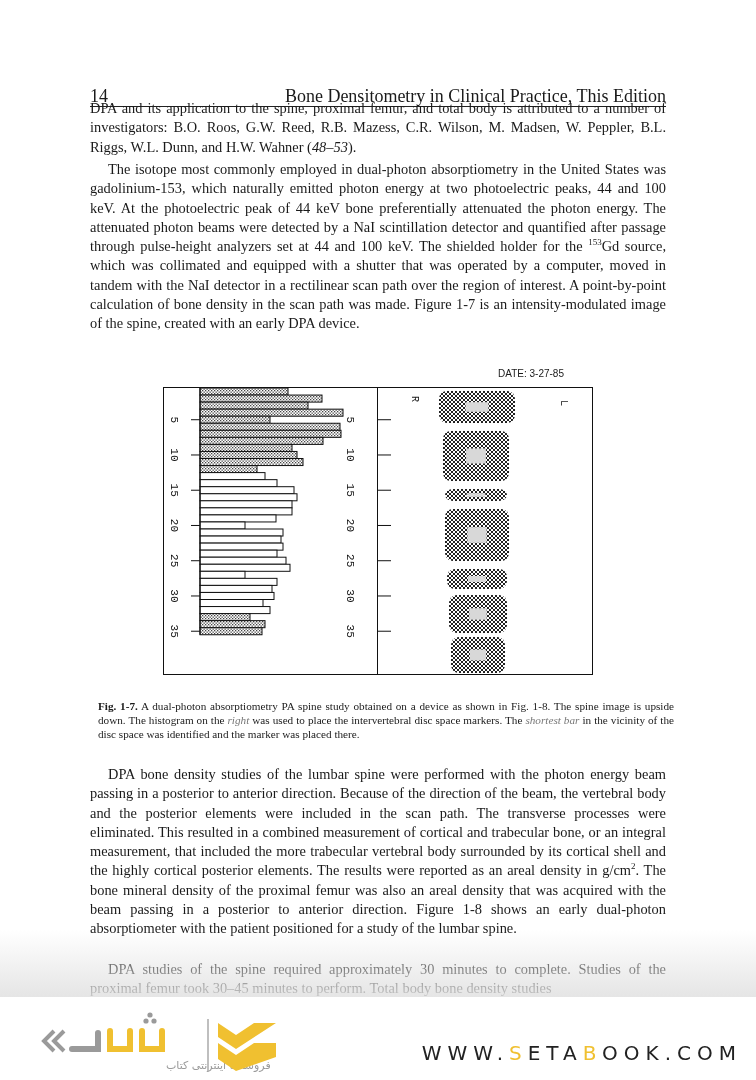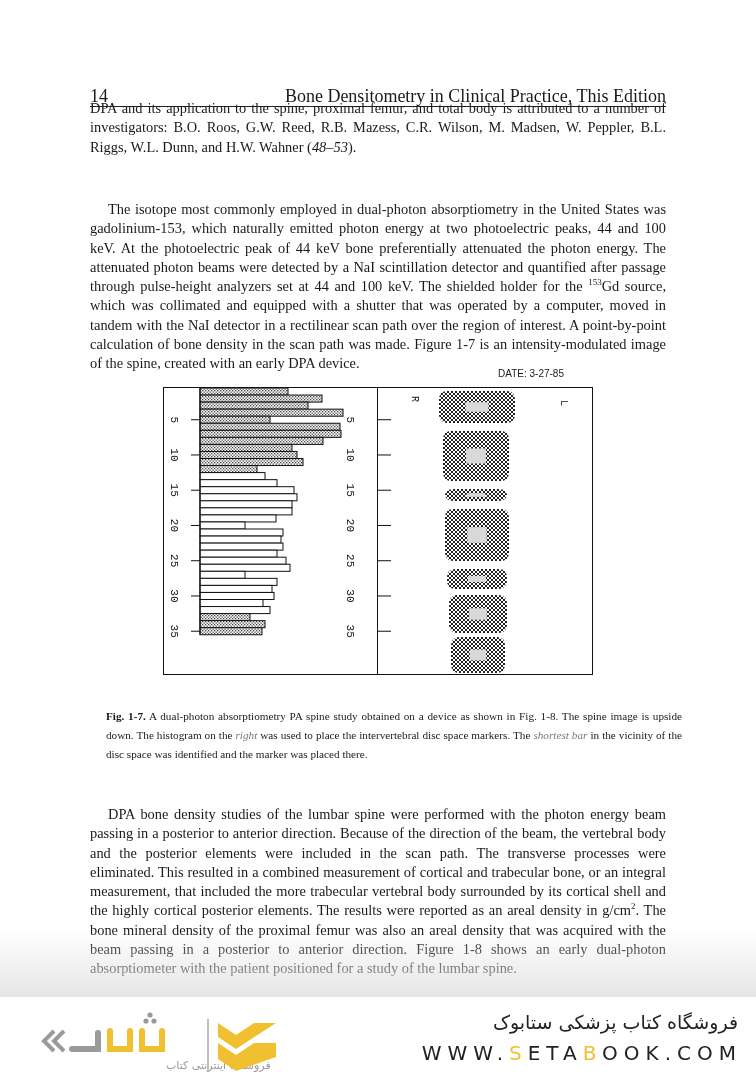--- a/index.html
+++ b/index.html
@@ -12,32 +12,32 @@
   .running-head {
     position: absolute; left: 90px; top: 84px; width: 576px; height: 22px;
     border-bottom: 1.2px solid #222; font-size: 18px;
   }
   .running-head .pnum { position: absolute; left: 0; top: 2px; }
   .running-head .btitle { position: absolute; right: 0; top: 2px; }
   .para {
     position: absolute; left: 90px; width: 576px; font-size: 14.4px;
     line-height: 19.3px; text-align: justify; margin: 0;
   }
-  .para.indent { text-indent: 18px; margin-top: 40px; }
+  .para.indent { text-indent: 18px; }
   .para i { }
   sup { font-size: 9px; line-height: 0; vertical-align: super; }
 
   .figure { position: absolute; left: 163px; top: 387px; width: 444px; height: 288px; }
   .fig-frame { position: absolute; left: 0; top: 0; width: 428px; height: 286px; border: 1.4px solid #111; }
   .fig-divider { position: absolute; left: 214px; top: 0; width: 1.4px; height: 288px; background: #111; }
   .fig-date { position: absolute; left: 335px; top: -19px; font-family: "Liberation Sans", sans-serif; font-size: 10px; }
 
   .caption {
     position: absolute; left: 90px; top: 691px; width: 576px; font-size: 11.2px;
-    line-height: 19px; text-align: justify; margin: 16px;
+    line-height: 14px; text-align: justify; margin: 8px;
   }
   .caption b { font-weight: bold; }
   .caption .hl { font-style: italic; color: #777; }
 
   .footer-fade {
     position: absolute; left: 0; top: 930px; width: 756px; height: 70px;
     background: linear-gradient(to bottom, rgba(255,255,255,0) 0%, rgba(225,225,225,0.9) 100%);
   }
   .footer {
     position: absolute; left: 0; top: 997px; width: 756px; height: 83px; background: #fff;
@@ -197,16 +197,15 @@
         <circle cx="114" cy="12" r="2.6" fill="#9a9a9a"></circle>
         <circle cx="110" cy="6" r="2.6" fill="#9a9a9a"></circle>
         <text x="126" y="60" text-anchor="end" font-family="DejaVu Sans, sans-serif" font-size="11" fill="#9a9a9a" direction="rtl">فروشگاه اینترنتی کتاب</text>
         <line x1="168" y1="10" x2="168" y2="62" stroke="#aaa" stroke-width="1.5"></line>
         <g fill="#f0c030">
           <polygon points="178,14 196,26 214,14 236,14 196,40 178,28"></polygon>
           <polygon points="178,34 196,46 214,34 236,34 236,48 196,62 178,50"></polygon>
         </g>
       </svg>
     </div>
-    <div class="store-fa">فروشگاه کتاب پزشکی ستابوک</div>
     <div class="store-url"><span>WWW.</span><span class="acc">S</span><span>ETA</span><span class="acc">B</span><span>OOK.COM</span></div>
   </div>
 </div>
 
 </body></html>

